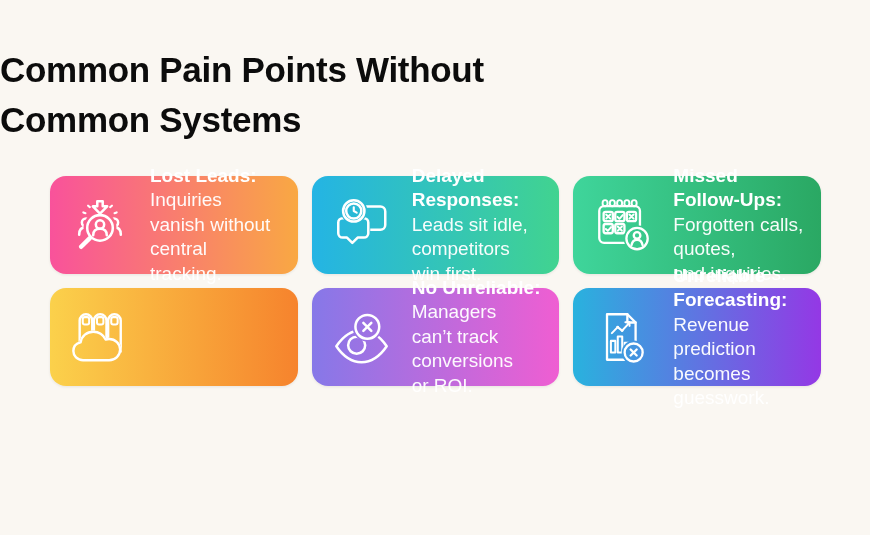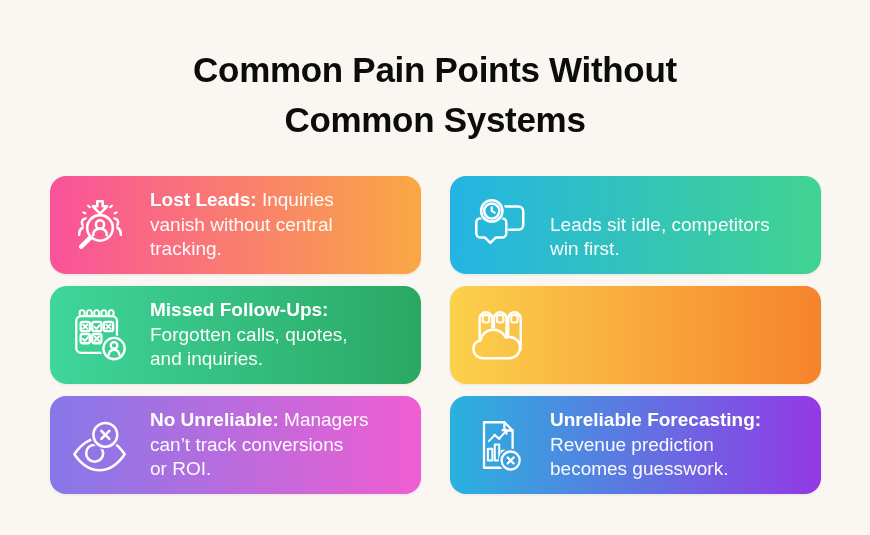--- a/index.html
+++ b/index.html
@@ -3,28 +3,28 @@
 <meta charset="utf-8">
 <style>
   html,body{margin:0;padding:0;}
   body{
     width:870px;height:535px;overflow:hidden;
     font-family:"Liberation Sans","DejaVu Sans",sans-serif;
     background:#faf7f2;
   }
   .page{width:870px;height:535px;position:relative;}
   .title{
-    padding-top:45px;text-align:center;
+    padding-top:45px;text-align:left;
     font-size:35px;line-height:50px;font-weight:700;
     color:#0c0c0c;letter-spacing:-0.3px;
   }
   .grid{
     margin:31px 49px 0 50px;
-    display:grid;grid-template-columns:1fr 1fr;
-    column-gap:29px;row-gap:12px;grid-auto-rows:98px;
+    display:grid;grid-template-columns:1fr 1fr 1fr;
+    column-gap:29px;row-gap:12px;grid-auto-rows:98px;gap:14px;
   }
   .card{
     border-radius:16px;display:flex;align-items:center;
     color:#ffffff;box-shadow:0 1px 3px rgba(0,0,0,0.08);
   }
   .iconbox{flex:0 0 100px;display:flex;justify-content:center;align-items:center;}
   .ic{width:62px;height:62px;display:block;}
   .txt{font-size:19px;line-height:24.5px;padding-right:14px;}
   .h{font-weight:700;color:#ffffff;}
   .b{font-weight:400;color:rgba(255,255,255,0.96);white-space:pre-line;}
@@ -91,20 +91,21 @@
           <g fill="none" stroke="#fff" stroke-width="2.6" stroke-linecap="round" stroke-linejoin="round">
             <rect x="25" y="13" width="31" height="24" rx="5" mask="url(#i2a)"></rect>
             <path mask="url(#i2b)" d="M12 25h22a4.5 4.5 0 0 1 4.5 4.5v11a4.5 4.5 0 0 1-4.5 4.5h-6.5L22 50.5 16.5 45H12a4.5 4.5 0 0 1-4.5-4.5v-11A4.5 4.5 0 0 1 12 25Z"></path>
             <circle cx="23.5" cy="17.5" r="11"></circle>
             <circle cx="23.5" cy="17.5" r="7.8"></circle>
             <path d="M23.5 13.8v3.7l3 1.7" stroke-width="2.2"></path>
           </g>
         </svg>
       </div>
       <div class="txt">
+        <span class="h">Delayed Responses:</span>
         <span class="b">
 Leads sit idle, competitors
 win first.</span>
       </div>
     </div>
 
     <div class="card" style="background: linear-gradient(90deg, rgb(63, 213, 155), rgb(42, 168, 99)); border-radius: 17px;">
       <div class="iconbox">
         <svg class="ic" viewBox="0 0 64 64">
           <defs>

